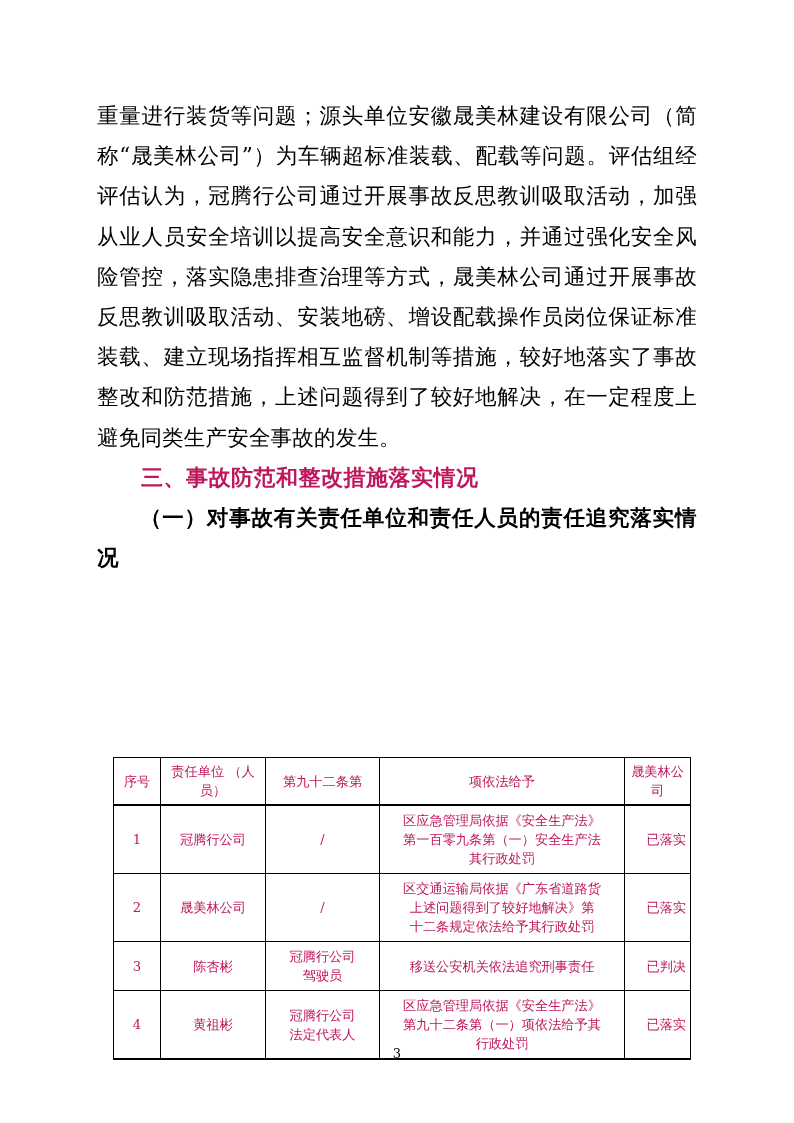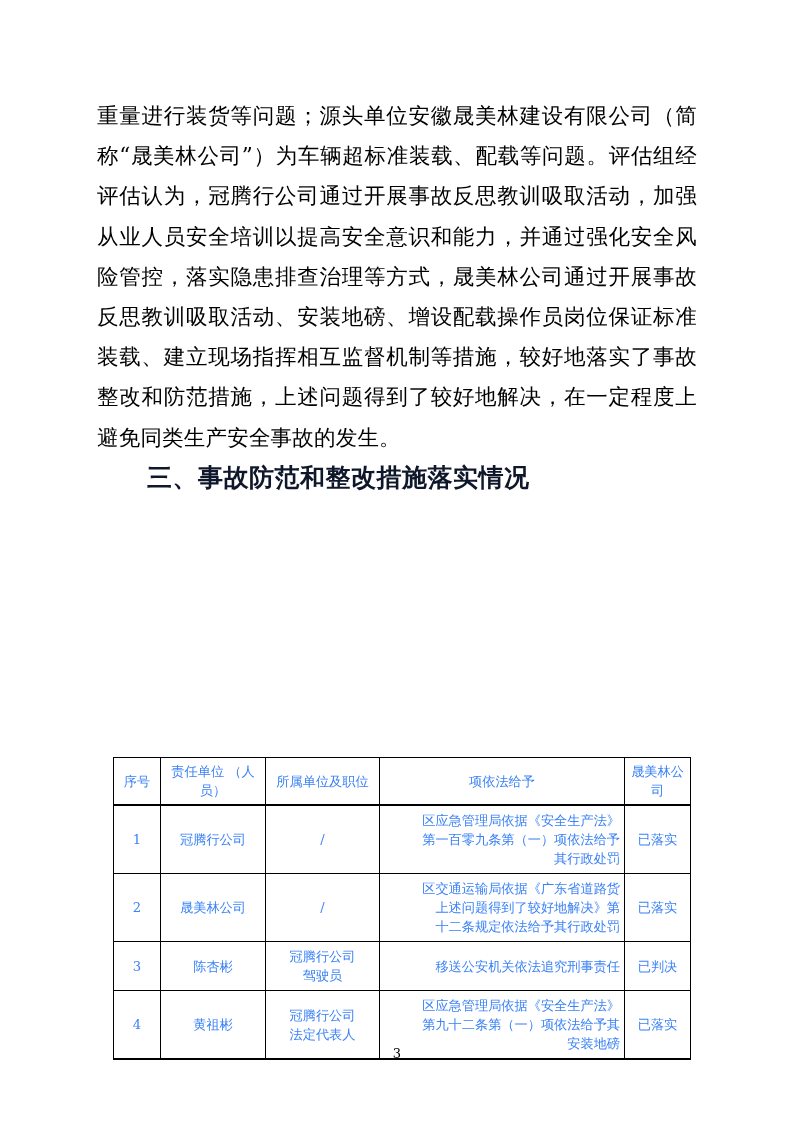--- a/index.html
+++ b/index.html
@@ -30,23 +30,23 @@
     text-align: justify;
     text-justify: inter-ideograph;
     letter-spacing: 0.2px;
     margin: 0;
   }
   .para-indent {
     text-indent: 2em;
   }
   .heading-1 {
     font-family: "DejaVu Sans", "Liberation Sans", sans-serif;
-    font-size: 25px;
+    font-size: 22px;
     line-height: 40.2px;
-    color: #0f172a;
+    color: #be185d;
     font-weight: 600;
     text-indent: 2em;
     margin: 0;
     letter-spacing: 0.5px;
   }
   .heading-2 {
     font-family: "DejaVu Serif", "Liberation Serif", serif;
     font-size: 21.5px;
     line-height: 40.2px;
     color: #000000;
@@ -61,21 +61,21 @@
     position: absolute;
     left: 113px;
     top: 757px;
     width: 577px;
   }
   table.resp-table {
     border-collapse: collapse;
     width: 577px;
     table-layout: fixed;
     font-family: "DejaVu Serif", "Liberation Serif", serif;
-    color: #3b82f6;
+    color: #be185d;
   }
   table.resp-table td,
   table.resp-table th {
     border: 1px solid #000000;
     font-weight: normal;
     font-size: 13.2px;
     line-height: 19px;
     padding: 5px 4px;
     vertical-align: middle;
   }
@@ -83,22 +83,22 @@
     text-align: center;
     border-bottom: 2px solid #000000;
     padding: 4px 3px;
   }
   table.resp-table tbody tr:last-child td {
     border-bottom: 2px solid #000000;
   }
   .c-idx   { width: 47px;  text-align: center; }
   .c-unit  { width: 105px; text-align: center; margin-top: 28px; }
   .c-pos   { width: 114px; text-align: center; }
-  .c-cont  { width: 245px; text-align: right; }
-  .c-stat  { width: 66px;  text-align: center; }
+  .c-cont  { width: 245px; text-align: center; }
+  .c-stat  { width: 66px;  text-align: right; }
   .cell-lines span { display: block; }
   .pagenum {
     position: absolute;
     left: 0;
     top: 1046px;
     width: 794px;
     text-align: center;
     font-family: "DejaVu Serif", "Liberation Serif", serif;
     font-size: 13px;
     color: #000000;
@@ -108,54 +108,55 @@
 <body>
 
 <div class="page">
 
   <div class="content">
 
     <p class="para">重量进行装货等问题；源头单位安徽晟美林建设有限公司（简称“晟美林公司”）为车辆超标准装载、配载等问题。评估组经评估认为，冠腾行公司通过开展事故反思教训吸取活动，加强从业人员安全培训以提高安全意识和能力，并通过强化安全风险管控，落实隐患排查治理等方式，晟美林公司通过开展事故反思教训吸取活动、安装地磅、增设配载操作员岗位保证标准装载、建立现场指挥相互监督机制等措施，较好地落实了事故整改和防范措施，上述问题得到了较好地解决，在一定程度上避免同类生产安全事故的发生。</p>
 
     <p class="heading-1">三、事故防范和整改措施落实情况</p>
 
+    <p class="heading-2">（一）对事故有关责任单位和责任人员的责任追究落实情况</p>
 
 
   </div>
 
   <div class="table-wrap">
     <table class="resp-table">
       <colgroup>
         <col class="c-idx">
           <col class="c-unit">
           <col class="c-pos">
           <col class="c-cont">
           <col class="c-stat">
       </colgroup>
       <thead>
         <tr>
           <th class="c-idx">序号</th>
           <th class="c-unit">
             <span>责任单位</span>
             <span>（人员）</span>
           </th>
-          <th class="c-pos">所属单位及职位</th>
+          <th class="c-pos">第九十二条第</th>
           <th class="c-cont">项依法给予</th>
           <th class="c-stat">晟美林公司</th>
         </tr>
       </thead>
       <tbody>
 
         <tr>
           <td class="c-idx">1</td>
           <td class="c-unit">冠腾行公司</td>
           <td class="c-pos">/</td>
           <td class="c-cont cell-lines">
             <span>区应急管理局依据《安全生产法》</span>
-            <span>第一百零九条第（一）项依法给予</span>
+            <span>第一百零九条第（一）安全生产法</span>
             <span>其行政处罚</span>
           </td>
           <td class="c-stat">已落实</td>
         </tr>
 
         <tr>
           <td class="c-idx">2</td>
           <td class="c-unit">晟美林公司</td>
           <td class="c-pos">/</td>
           <td class="c-cont cell-lines">
@@ -182,21 +183,21 @@
         <tr>
           <td class="c-idx">4</td>
           <td class="c-unit">黄祖彬</td>
           <td class="c-pos cell-lines">
             <span>冠腾行公司</span>
             <span>法定代表人</span>
           </td>
           <td class="c-cont cell-lines">
             <span>区应急管理局依据《安全生产法》</span>
             <span>第九十二条第（一）项依法给予其</span>
-            <span>安装地磅</span>
+            <span>行政处罚</span>
           </td>
           <td class="c-stat">已落实</td>
         </tr>
 
       </tbody>
     </table>
   </div>
 
   <div class="pagenum">3</div>
 

